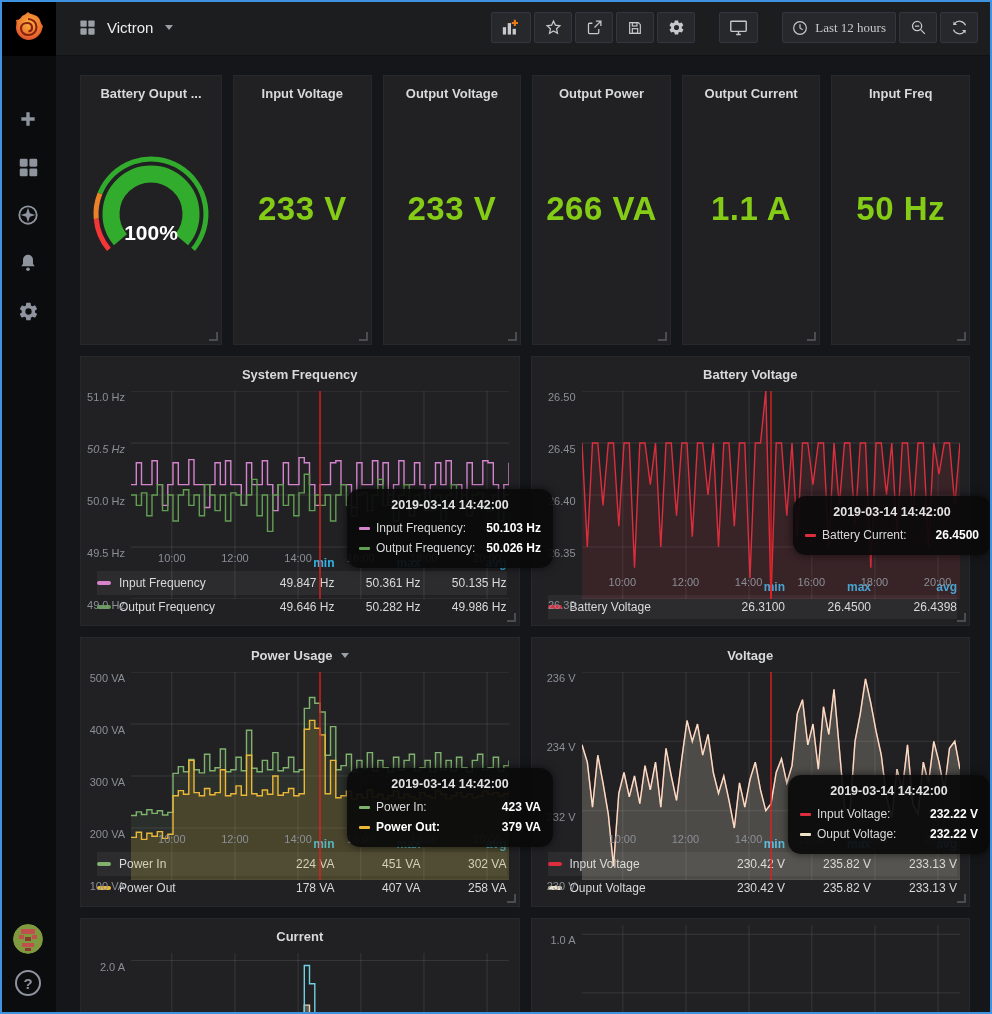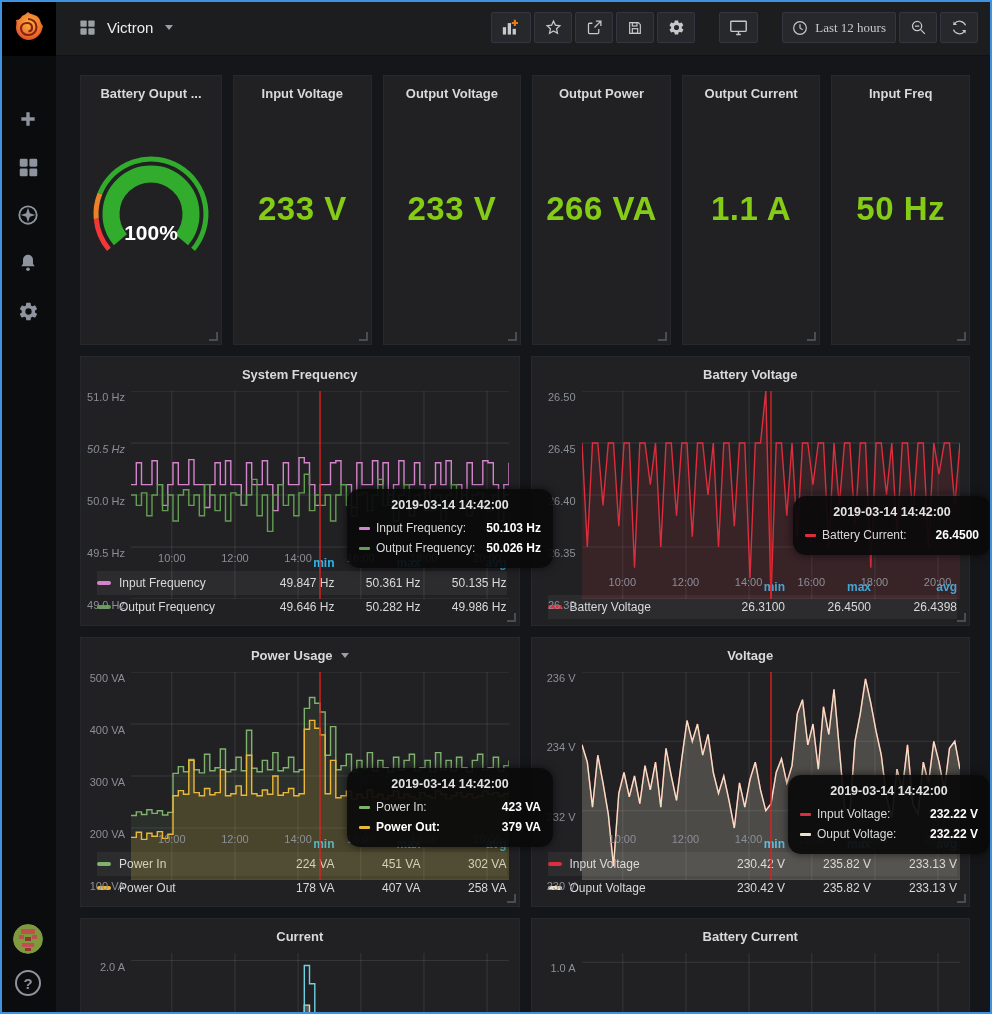--- a/index.html
+++ b/index.html
@@ -578,23 +578,20 @@
                     <line x1="356.07599999999996" y1="0" x2="356.07599999999996" y2="216" stroke="rgba(255,255,255,0.10)" stroke-width="1"></line>
                     <path d="M 0 172.5 L 5.3 172.5 L 5.3 172.5 L 10.5 172.5 L 10.5 172.5 L 15.8 172.5 L 15.8 172.5 L 21.0 172.5 L 21.0 172.5 L 26.3 172.5 L 26.3 172.5 L 31.5 172.5 L 31.5 172.5 L 36.8 172.5 L 36.8 172.5 L 42.0 172.5 L 42.0 172.5 L 47.3 172.5 L 47.3 172.5 L 52.5 172.5 L 52.5 172.5 L 57.8 172.5 L 57.8 172.5 L 63.0 172.5 L 63.0 172.5 L 68.3 172.5 L 68.3 172.5 L 73.5 172.5 L 73.5 172.5 L 78.8 172.5 L 78.8 172.5 L 84.0 172.5 L 84.0 172.5 L 89.3 172.5 L 89.3 172.5 L 94.5 172.5 L 94.5 172.5 L 99.8 172.5 L 99.8 172.5 L 105.0 172.5 L 105.0 172.5 L 110.3 172.5 L 110.3 172.5 L 115.5 172.5 L 115.5 172.5 L 120.7 172.5 L 120.7 172.5 L 126.0 172.5 L 126.0 172.5 L 131.3 172.5 L 131.3 172.5 L 136.5 172.5 L 136.5 172.5 L 141.8 172.5 L 141.8 172.5 L 147.0 172.5 L 147.0 172.5 L 152.3 172.5 L 152.3 172.5 L 157.5 172.5 L 157.5 172.5 L 162.8 172.5 L 162.8 172.5 L 168.0 172.5 L 168.0 172.5 L 173.3 172.5 L 173.3 52.1 L 178.5 52.1 L 178.5 60.3 L 183.8 60.3 L 183.8 172.5 L 189.0 172.5 L 189.0 172.5 L 194.2 172.5 L 194.2 172.5 L 199.5 172.5 L 199.5 172.5 L 204.8 172.5 L 204.8 172.5 L 210.0 172.5 L 210.0 172.5 L 215.3 172.5 L 215.3 172.5 L 220.5 172.5 L 220.5 172.5 L 225.8 172.5 L 225.8 172.5 L 231.0 172.5 L 231.0 172.5 L 236.3 172.5 L 236.3 172.5 L 241.5 172.5 L 241.5 172.5 L 246.8 172.5 L 246.8 172.5 L 252.0 172.5 L 252.0 172.5 L 257.3 172.5 L 257.3 172.5 L 262.5 172.5 L 262.5 172.5 L 267.8 172.5 L 267.8 172.5 L 273.0 172.5 L 273.0 172.5 L 278.3 172.5 L 278.3 172.5 L 283.5 172.5 L 283.5 172.5 L 288.8 172.5 L 288.8 172.5 L 294.0 172.5 L 294.0 172.5 L 299.3 172.5 L 299.3 172.5 L 304.5 172.5 L 304.5 172.5 L 309.8 172.5 L 309.8 172.5 L 315.0 172.5 L 315.0 172.5 L 320.3 172.5 L 320.3 172.5 L 325.5 172.5 L 325.5 172.5 L 330.8 172.5 L 330.8 172.5 L 336.0 172.5 L 336.0 172.5 L 341.3 172.5 L 341.3 172.5 L 346.5 172.5 L 346.5 172.5 L 351.8 172.5 L 351.8 172.5 L 357.0 172.5 L 357.0 172.5 L 362.3 172.5 L 362.3 172.5 L 367.5 172.5 L 367.5 172.5 L 372.8 172.5 L 372.8 172.5 L 378.0 172.5 L 378.0 172.5 L 378 216 L 0 216 Z" fill="#e0d6b2" fill-opacity="0.3" stroke="none"></path>
                     <path d="M 0 172.5 L 5.3 172.5 L 5.3 172.5 L 10.5 172.5 L 10.5 172.5 L 15.8 172.5 L 15.8 172.5 L 21.0 172.5 L 21.0 172.5 L 26.3 172.5 L 26.3 172.5 L 31.5 172.5 L 31.5 172.5 L 36.8 172.5 L 36.8 172.5 L 42.0 172.5 L 42.0 172.5 L 47.3 172.5 L 47.3 172.5 L 52.5 172.5 L 52.5 172.5 L 57.8 172.5 L 57.8 172.5 L 63.0 172.5 L 63.0 172.5 L 68.3 172.5 L 68.3 172.5 L 73.5 172.5 L 73.5 172.5 L 78.8 172.5 L 78.8 172.5 L 84.0 172.5 L 84.0 172.5 L 89.3 172.5 L 89.3 172.5 L 94.5 172.5 L 94.5 172.5 L 99.8 172.5 L 99.8 172.5 L 105.0 172.5 L 105.0 172.5 L 110.3 172.5 L 110.3 172.5 L 115.5 172.5 L 115.5 172.5 L 120.7 172.5 L 120.7 172.5 L 126.0 172.5 L 126.0 172.5 L 131.3 172.5 L 131.3 172.5 L 136.5 172.5 L 136.5 172.5 L 141.8 172.5 L 141.8 172.5 L 147.0 172.5 L 147.0 172.5 L 152.3 172.5 L 152.3 172.5 L 157.5 172.5 L 157.5 172.5 L 162.8 172.5 L 162.8 172.5 L 168.0 172.5 L 168.0 172.5 L 173.3 172.5 L 173.3 52.1 L 178.5 52.1 L 178.5 60.3 L 183.8 60.3 L 183.8 172.5 L 189.0 172.5 L 189.0 172.5 L 194.2 172.5 L 194.2 172.5 L 199.5 172.5 L 199.5 172.5 L 204.8 172.5 L 204.8 172.5 L 210.0 172.5 L 210.0 172.5 L 215.3 172.5 L 215.3 172.5 L 220.5 172.5 L 220.5 172.5 L 225.8 172.5 L 225.8 172.5 L 231.0 172.5 L 231.0 172.5 L 236.3 172.5 L 236.3 172.5 L 241.5 172.5 L 241.5 172.5 L 246.8 172.5 L 246.8 172.5 L 252.0 172.5 L 252.0 172.5 L 257.3 172.5 L 257.3 172.5 L 262.5 172.5 L 262.5 172.5 L 267.8 172.5 L 267.8 172.5 L 273.0 172.5 L 273.0 172.5 L 278.3 172.5 L 278.3 172.5 L 283.5 172.5 L 283.5 172.5 L 288.8 172.5 L 288.8 172.5 L 294.0 172.5 L 294.0 172.5 L 299.3 172.5 L 299.3 172.5 L 304.5 172.5 L 304.5 172.5 L 309.8 172.5 L 309.8 172.5 L 315.0 172.5 L 315.0 172.5 L 320.3 172.5 L 320.3 172.5 L 325.5 172.5 L 325.5 172.5 L 330.8 172.5 L 330.8 172.5 L 336.0 172.5 L 336.0 172.5 L 341.3 172.5 L 341.3 172.5 L 346.5 172.5 L 346.5 172.5 L 351.8 172.5 L 351.8 172.5 L 357.0 172.5 L 357.0 172.5 L 362.3 172.5 L 362.3 172.5 L 367.5 172.5 L 367.5 172.5 L 372.8 172.5 L 372.8 172.5 L 378.0 172.5 L 378.0 172.5" fill="none" stroke="#e0d6b2" stroke-width="1.4"></path>
                     <path d="M 0 172.5 L 5.3 172.5 L 5.3 172.5 L 10.5 172.5 L 10.5 172.5 L 15.8 172.5 L 15.8 172.5 L 21.0 172.5 L 21.0 172.5 L 26.3 172.5 L 26.3 172.5 L 31.5 172.5 L 31.5 172.5 L 36.8 172.5 L 36.8 172.5 L 42.0 172.5 L 42.0 172.5 L 47.3 172.5 L 47.3 172.5 L 52.5 172.5 L 52.5 172.5 L 57.8 172.5 L 57.8 172.5 L 63.0 172.5 L 63.0 172.5 L 68.3 172.5 L 68.3 172.5 L 73.5 172.5 L 73.5 172.5 L 78.8 172.5 L 78.8 86.7 L 84.0 86.7 L 84.0 172.5 L 89.3 172.5 L 89.3 172.5 L 94.5 172.5 L 94.5 172.5 L 99.8 172.5 L 99.8 172.5 L 105.0 172.5 L 105.0 172.5 L 110.3 172.5 L 110.3 172.5 L 115.5 172.5 L 115.5 172.5 L 120.7 172.5 L 120.7 172.5 L 126.0 172.5 L 126.0 172.5 L 131.3 172.5 L 131.3 172.5 L 136.5 172.5 L 136.5 172.5 L 141.8 172.5 L 141.8 172.5 L 147.0 172.5 L 147.0 172.5 L 152.3 172.5 L 152.3 90.0 L 157.5 90.0 L 157.5 172.5 L 162.8 172.5 L 162.8 172.5 L 168.0 172.5 L 168.0 172.5 L 173.3 172.5 L 173.3 12.5 L 178.5 12.5 L 178.5 30.7 L 183.8 30.7 L 183.8 172.5 L 189.0 172.5 L 189.0 70.2 L 194.2 70.2 L 194.2 172.5 L 199.5 172.5 L 199.5 172.5 L 204.8 172.5 L 204.8 172.5 L 210.0 172.5 L 210.0 80.1 L 215.3 80.1 L 215.3 172.5 L 220.5 172.5 L 220.5 172.5 L 225.8 172.5 L 225.8 172.5 L 231.0 172.5 L 231.0 172.5 L 236.3 172.5 L 236.3 172.5 L 241.5 172.5 L 241.5 172.5 L 246.8 172.5 L 246.8 172.5 L 252.0 172.5 L 252.0 172.5 L 257.3 172.5 L 257.3 172.5 L 262.5 172.5 L 262.5 172.5 L 267.8 172.5 L 267.8 172.5 L 273.0 172.5 L 273.0 172.5 L 278.3 172.5 L 278.3 90.0 L 283.5 90.0 L 283.5 172.5 L 288.8 172.5 L 288.8 172.5 L 294.0 172.5 L 294.0 172.5 L 299.3 172.5 L 299.3 172.5 L 304.5 172.5 L 304.5 172.5 L 309.8 172.5 L 309.8 172.5 L 315.0 172.5 L 315.0 172.5 L 320.3 172.5 L 320.3 172.5 L 325.5 172.5 L 325.5 172.5 L 330.8 172.5 L 330.8 172.5 L 336.0 172.5 L 336.0 172.5 L 341.3 172.5 L 341.3 172.5 L 346.5 172.5 L 346.5 172.5 L 351.8 172.5 L 351.8 172.5 L 357.0 172.5 L 357.0 172.5 L 362.3 172.5 L 362.3 172.5 L 367.5 172.5 L 367.5 93.3 L 372.8 93.3 L 372.8 172.5 L 378.0 172.5 L 378.0 172.5" fill="none" stroke="#6ed0e0" stroke-width="1.4"></path>
                   </svg>
                 </div>
               </div>
           </div>
         </section>
         <section class="panel chart-panel">
-          <h2 class="panel-title">
-              <span>Battery Current</span>
-            </h2>
           <div class="chart-body">
             <div class="yaxis">
                 <span style="top: 9.288px;">1.0 A</span>
               </div>
             <div class="plot-col">
                 <div class="plot">
                   <svg viewBox="0 0 378 216" width="378" height="216">
                     <line x1="0" y1="9.287999999999998" x2="378" y2="9.287999999999998" stroke="rgba(255,255,255,0.10)" stroke-width="1"></line>
                     <line x1="0" y1="67.824" x2="378" y2="67.824" stroke="rgba(255,255,255,0.10)" stroke-width="1"></line>
                     <line x1="40.824" y1="0" x2="40.824" y2="216" stroke="rgba(255,255,255,0.10)" stroke-width="1"></line>

